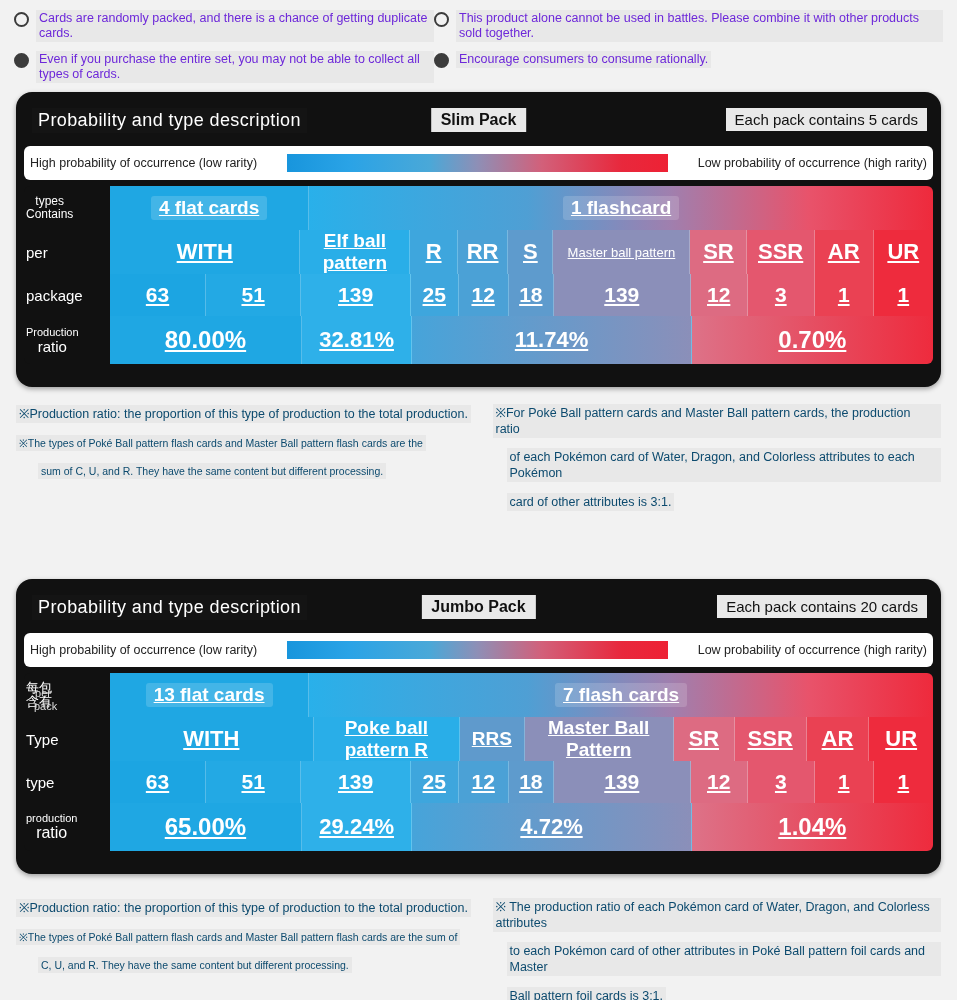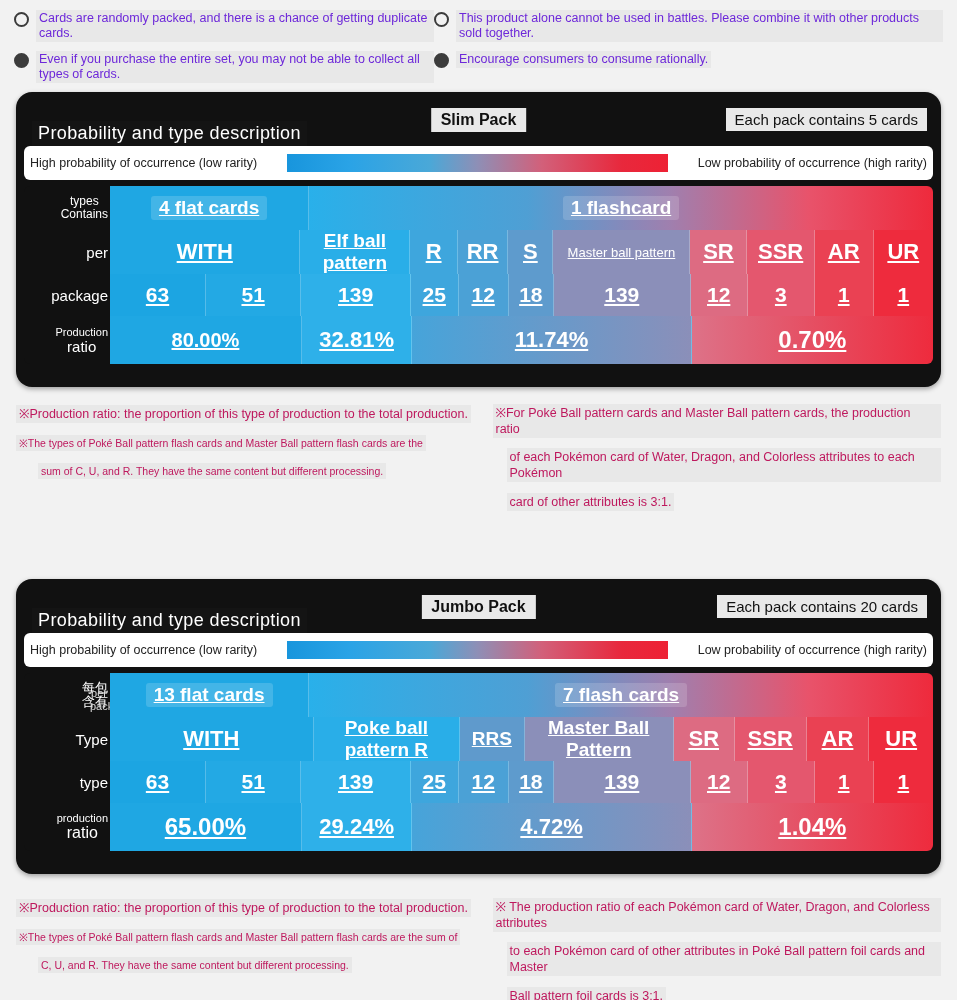--- a/index.html
+++ b/index.html
@@ -73,21 +73,20 @@
     height: 46px;
   }
   .panel-title {
     position: absolute;
     left: 8px; top: 8px;
     color: #fff;
     font-size: 18px;
     letter-spacing: .4px;
     background: #141414;
     padding: 2px 6px;
-    margin-top: 13px;
   }
   .pack-name {
     position: absolute;
     left: 50%;
     transform: translateX(-50%);
     top: 8px;
     background: #e9e9e9;
     color: #111;
     font-weight: bold;
     font-size: 16px;
@@ -144,21 +143,21 @@
     display: flex;
     align-items: stretch;
   }
   .rowhead {
     width: 86px;
     flex: 0 0 86px;
     background: #111;
     color: #fff;
     display: flex;
     align-items: center;
-    justify-content: flex-end;
+    justify-content: flex-start;
     text-align: center;
     font-size: 15px;
     line-height: 15px;
     padding: 2px 2px;
     box-sizing: border-box;
   }
   .rowhead.small { font-size: 11px; line-height: 12px; }
   .rowhead.two { font-size: 12px; line-height: 13px; }
   .cell {
     display: flex;
@@ -195,21 +194,21 @@
     width: 925px;
     display: flex;
   }
   #foot-slim { top: 404px; }
   #foot-jumbo { top: 898px; }
   .foot-col { width: 50%; box-sizing: border-box; }
   .foot-col.right { padding-left: 14px; }
   .fn {
     font-size: 12.5px;
     line-height: 16px;
-    color: #be185d;
+    color: #0c4a6e;
     background: #e8e8e8;
     display: inline-block;
     padding: 1px 3px;
     margin-bottom: 10px;
   }
   .fn.tiny { font-size: 10.5px; line-height: 14px; }
   .fn.indent { margin-left: 22px; }
   .fn.indent2 { margin-left: 14px; }
 </style>
 </head>
@@ -340,21 +339,21 @@
     </div>
 
     <div class="trow r-ratio">
       <div class="rowhead small">
         <div>
           <div>Production</div>
           <div style="font-size:15px;line-height:17px;">ratio</div>
         </div>
       </div>
       <div class="cell" style="flex:223;background:#1fa7e3;">
-          <span class="pct" style="font-size:20px;">80.00%</span>
+          <span class="pct" style="font-size:24px;">80.00%</span>
         </div>
       <div class="cell" style="flex:128;background:#2eb0e9;">
           <span class="pct" style="font-size:22px;">32.81%</span>
         </div>
       <div class="cell" style="flex:325;background:linear-gradient(to right,#46a4da,#8b8fb9);">
           <span class="pct" style="font-size:22px;">11.74%</span>
         </div>
       <div class="cell" style="flex:282;background:linear-gradient(to right,#dd7288,#ee2b3d);">
           <span class="pct" style="font-size:24px;">0.70%</span>
         </div>

